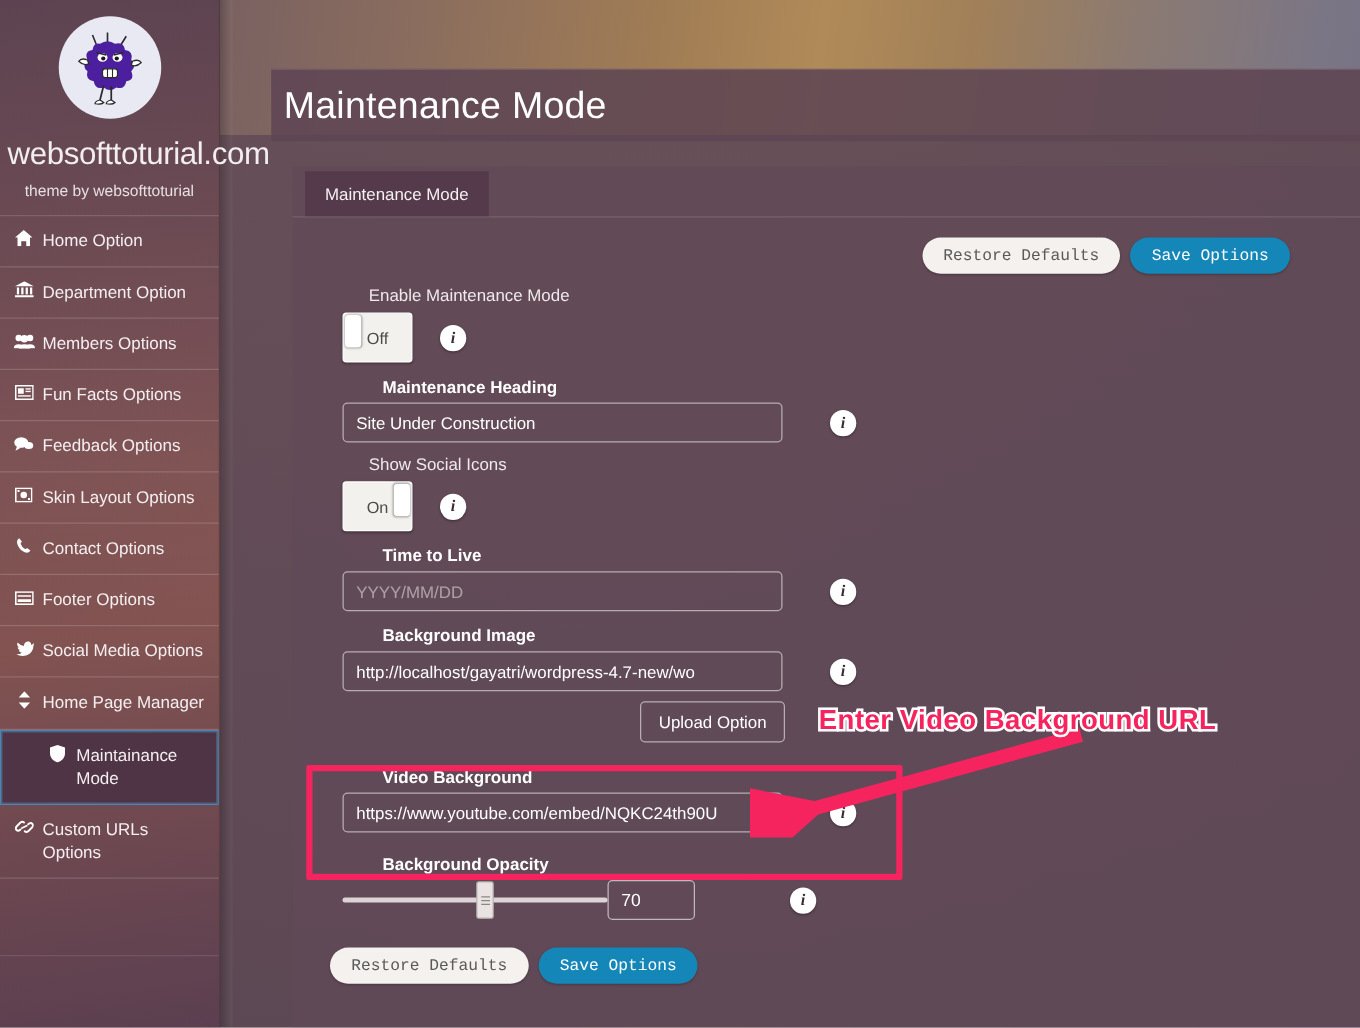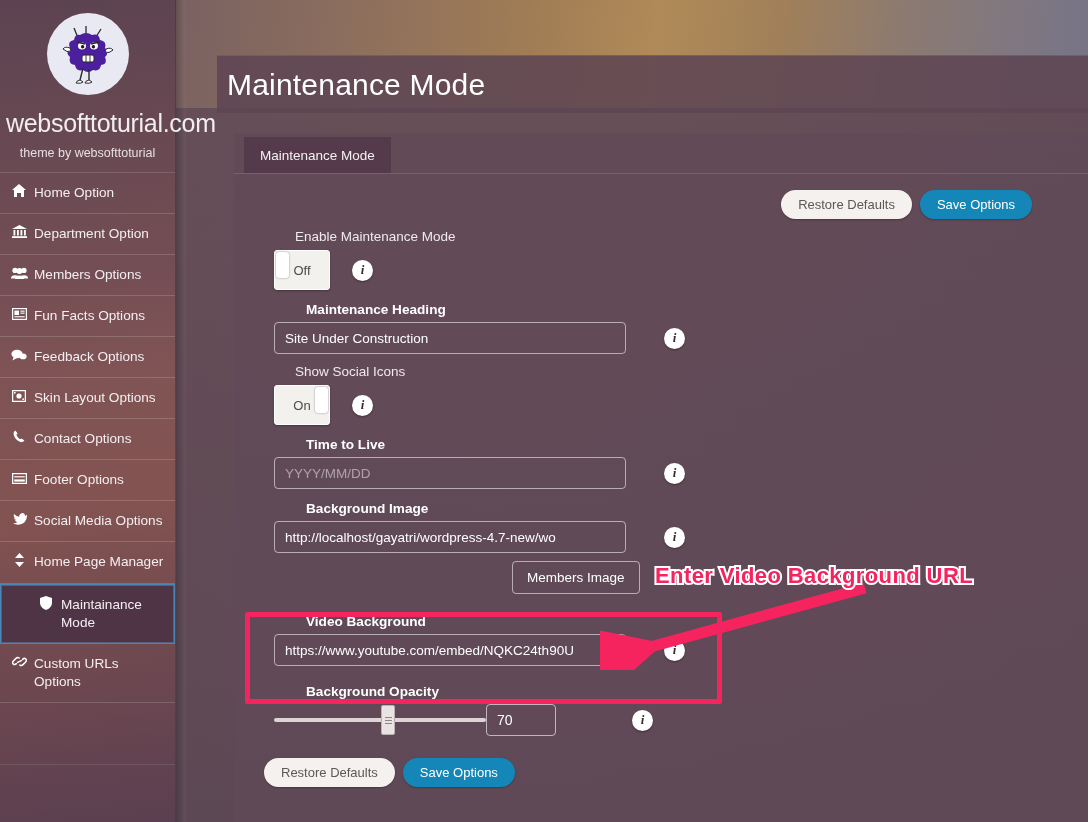--- a/index.html
+++ b/index.html
@@ -122,21 +122,21 @@
     cursor: pointer;
   }
   #panelBody { position: relative; padding: 0; }
 
   .btnrow-top { display:flex; justify-content:flex-end; gap: 8px; padding: 16px 56px 0 0; }
   .btn {
     border: none; cursor: pointer;
     border-radius: 16px;
     font-size: 13px;
     padding: 7px 17px;
-    font-family: Liberation Sans, sans-serif;
+    font-family: Liberation Mono, monospace;
   }
   .btn-restore { background: #f4f1ee; color: #5a5a5a; box-shadow: 0 1px 2px rgba(0,0,0,0.25); }
   .btn-save { background: #1487b8; color: #ffffff; box-shadow: 0 1px 2px rgba(0,0,0,0.25); }
 
   .field { position: relative; padding: 0 0 0 40px; }
   .flabel-ind { color: #efe9ec; font-size: 13.5px; padding: 10px 0 6px 21px; }
   .flabel { color: #ffffff; font-size: 13.6px; font-weight: bold; padding: 12px 0 5px 0; margin-left: 32px; }
 
   .toggle {
     width: 56px; height: 40px; background: #f3f1ee;
@@ -445,21 +445,21 @@
         </div>
       </div>
 
       <div class="field">
         <div class="flabel">Background Image</div>
         <div class="row">
           <input class="txtinput" type="text" value="http://localhost/gayatri/wordpress-4.7-new/wo" style="">
           <span class="info info-gap-b">i</span>
         </div>
         <div style="display:flex; justify-content:flex-start; padding-left:238px; padding-top:8px;">
-          <button class="btn-upload">Members Image</button>
+          <button class="btn-upload">Upload Option</button>
         </div>
       </div>
 
       <div class="field" style="padding-top:8px;">
         <div class="flabel">Video Background</div>
         <div class="row">
           <input class="txtinput" type="text" value="https://www.youtube.com/embed/NQKC24th90U" style="">
           <span class="info info-gap-b">i</span>
         </div>
       </div>

